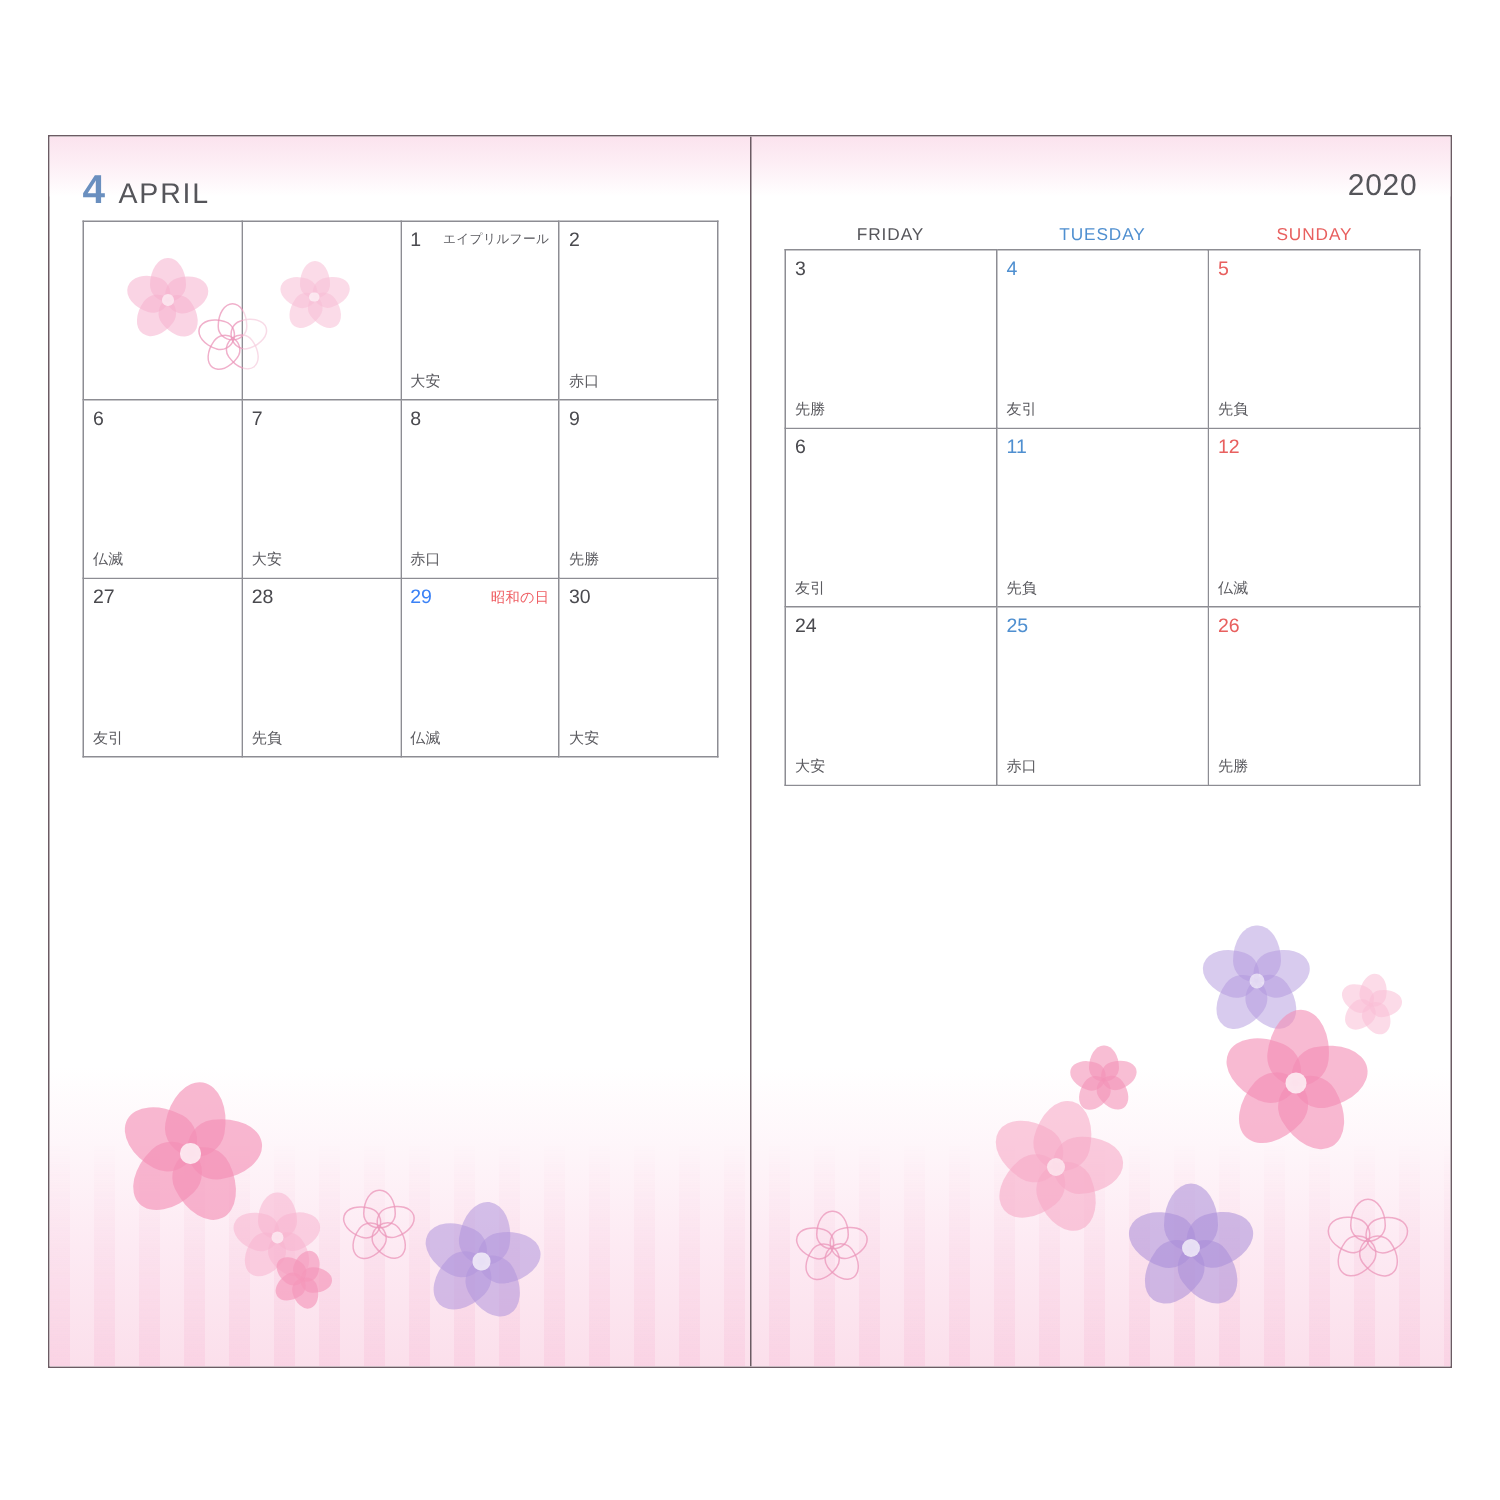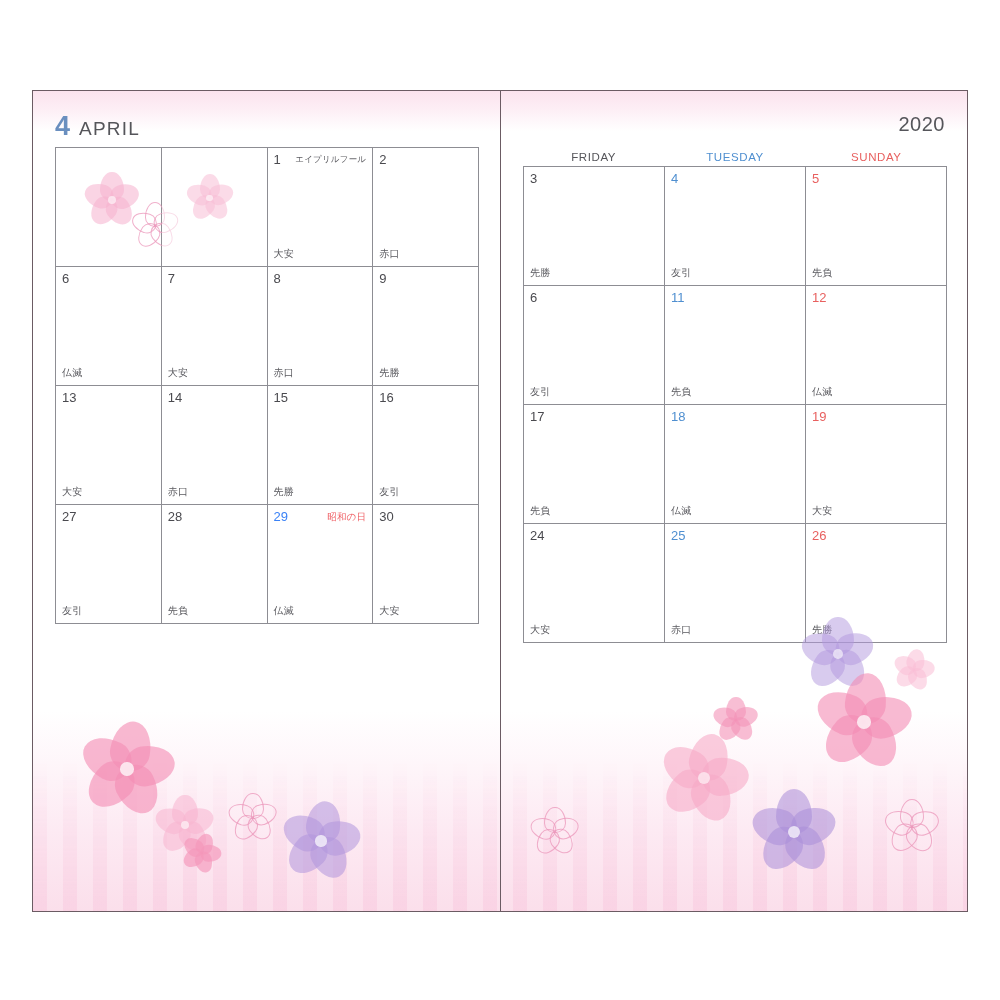--- a/index.html
+++ b/index.html
@@ -275,42 +275,20 @@
             <span class="evt"></span>
             <span class="rokuyo">赤口</span>
           </td>
           <td>
             <span class="daynum">9</span>
             <span class="evt"></span>
             <span class="rokuyo">先勝</span>
           </td>
         </tr>
 
-        <tr>
-          <td>
-            <span class="daynum">13</span>
-            <span class="evt"></span>
-            <span class="rokuyo">大安</span>
-          </td>
-          <td>
-            <span class="daynum">14</span>
-            <span class="evt"></span>
-            <span class="rokuyo">赤口</span>
-          </td>
-          <td>
-            <span class="daynum">15</span>
-            <span class="evt"></span>
-            <span class="rokuyo">先勝</span>
-          </td>
-          <td>
-            <span class="daynum">16</span>
-            <span class="evt"></span>
-            <span class="rokuyo">友引</span>
-          </td>
-        </tr>
 
 
         <tr>
           <td>
             <span class="daynum">27</span>
             <span class="evt"></span>
             <span class="rokuyo">友引</span>
           </td>
           <td>
             <span class="daynum">28</span>
@@ -363,34 +341,20 @@
             <span class="daynum sat">11</span>
             <span class="rokuyo">先負</span>
           </td>
           <td>
             <span class="daynum sun">12</span>
             <span class="rokuyo">仏滅</span>
           </td>
         </tr>
         <tr>
           <td>
-            <span class="daynum">17</span>
-            <span class="rokuyo">先負</span>
-          </td>
-          <td>
-            <span class="daynum sat">18</span>
-            <span class="rokuyo">仏滅</span>
-          </td>
-          <td>
-            <span class="daynum sun">19</span>
-            <span class="rokuyo">大安</span>
-          </td>
-        </tr>
-        <tr>
-          <td>
             <span class="daynum">24</span>
             <span class="rokuyo">大安</span>
           </td>
           <td>
             <span class="daynum sat">25</span>
             <span class="rokuyo">赤口</span>
           </td>
           <td>
             <span class="daynum sun">26</span>
             <span class="rokuyo">先勝</span>

